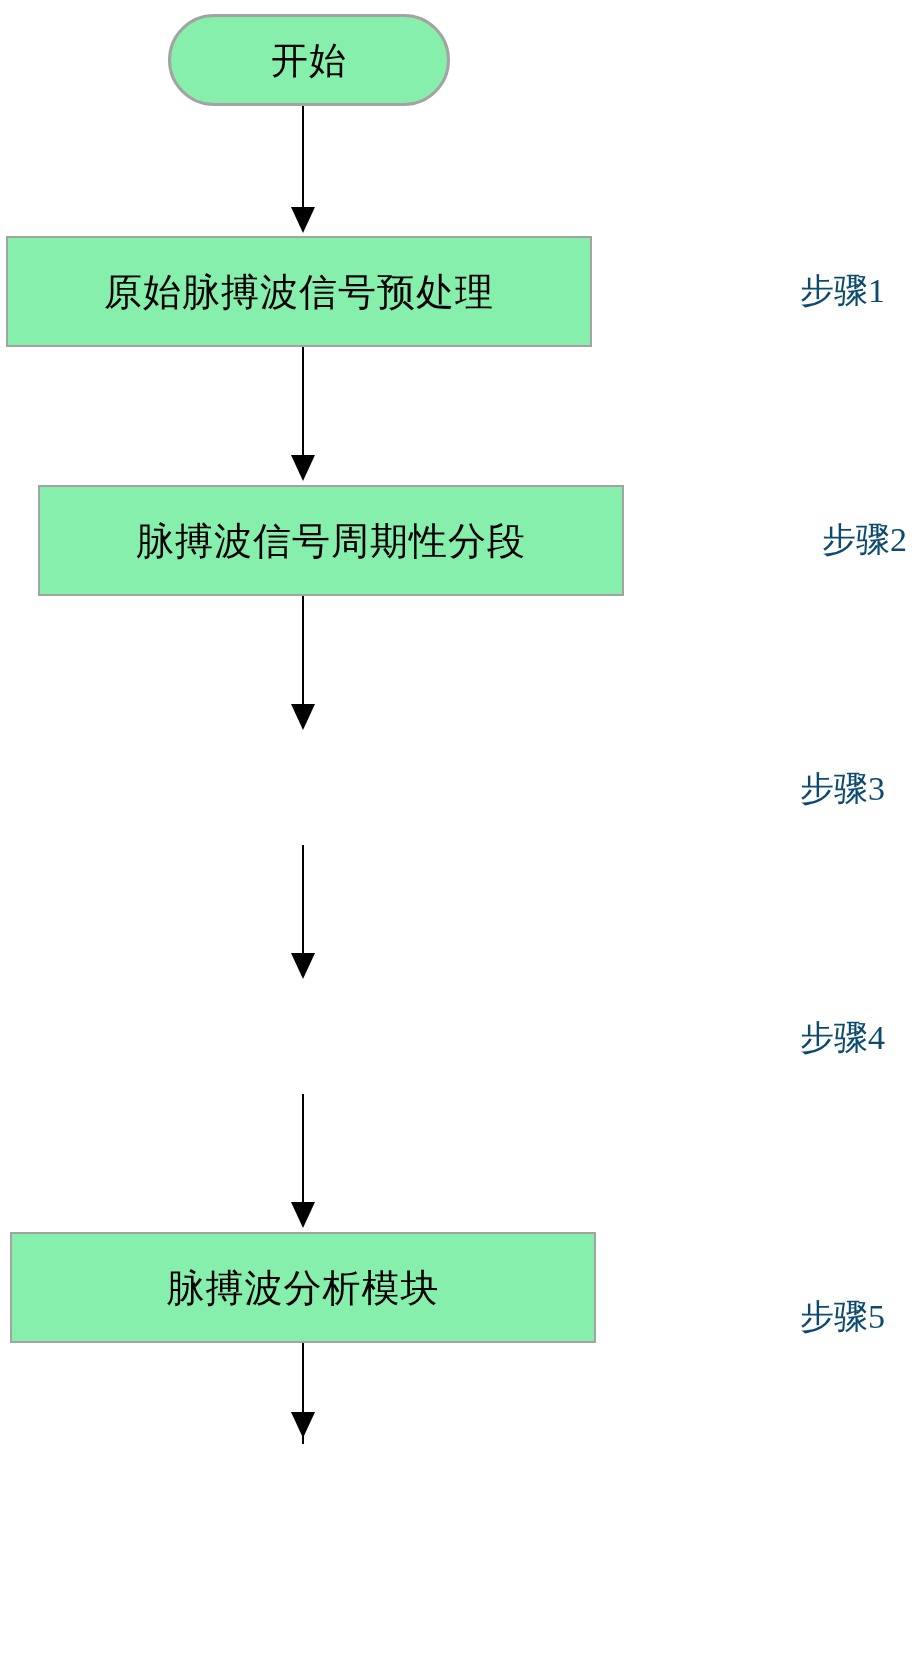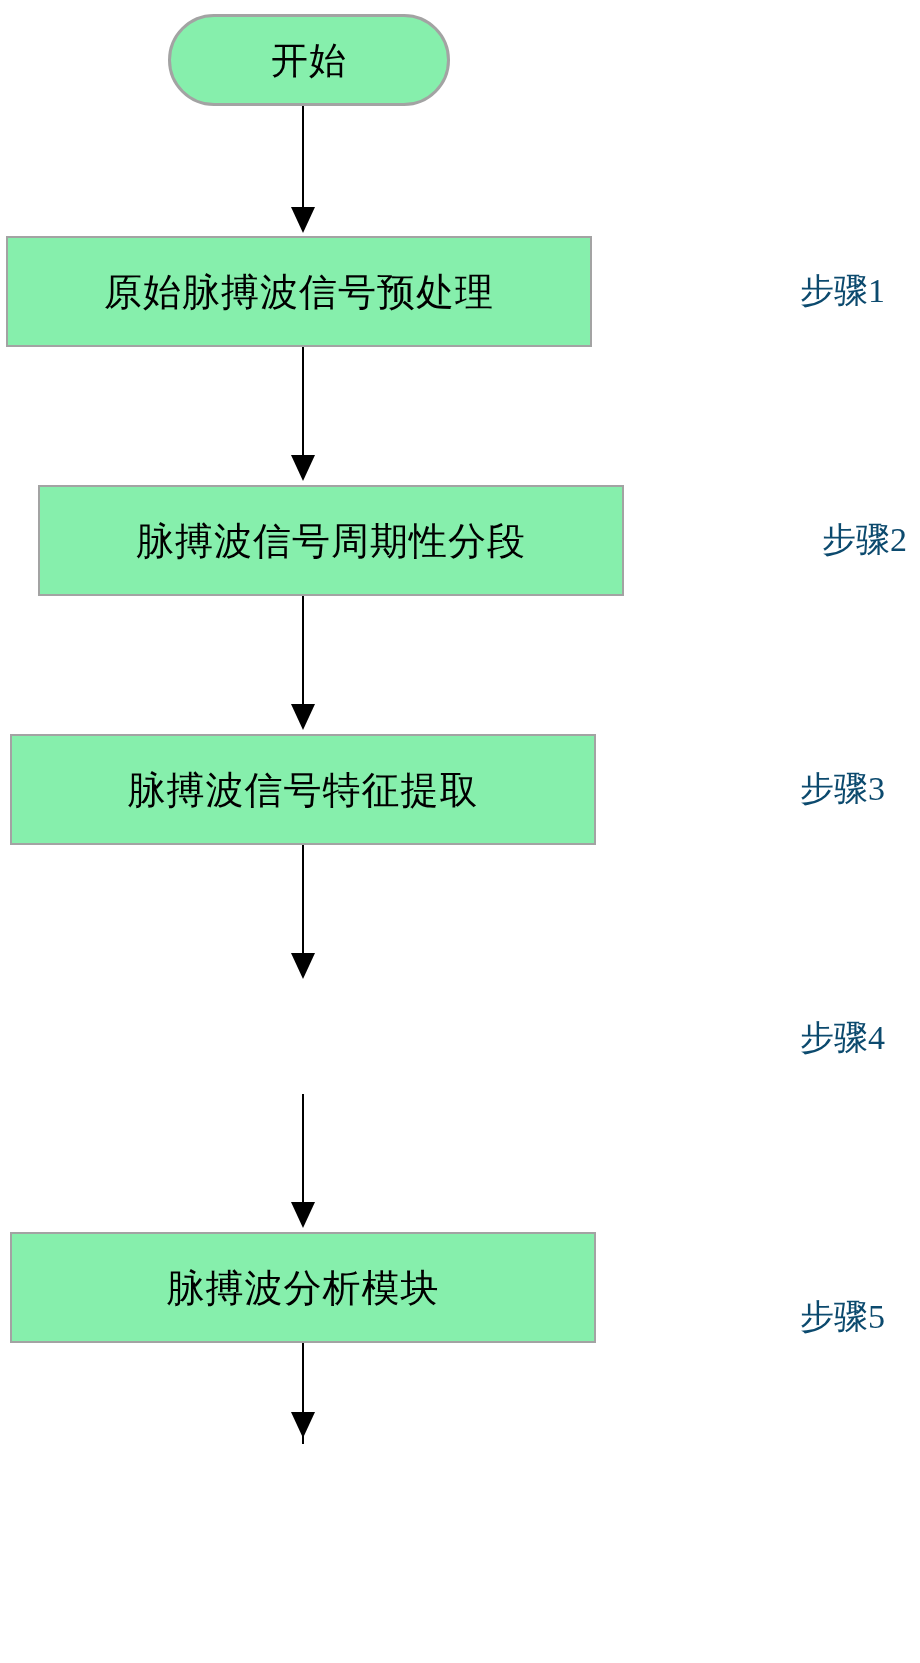--- a/index.html
+++ b/index.html
@@ -91,23 +91,20 @@
   <div class="arrowhead" style="left:291px; top:455px;"></div>
 
   <div class="node process" style="left:10px; top:485px; width:586px; height:111px;margin-left:28px;">
     <span class="node-label">脉搏波信号周期性分段</span>
   </div>
   <div class="step-label" style="left:800px; top:523px;margin-left:22px;">步骤2</div>
 
   <div class="connector" style="left:302px; top:596px; height:111px;"></div>
   <div class="arrowhead" style="left:291px; top:704px;"></div>
 
-  <div class="node process" style="left:10px; top:734px; width:586px; height:111px;">
-    <span class="node-label">脉搏波信号特征提取</span>
-  </div>
   <div class="step-label" style="left:800px; top:772px;">步骤3</div>
 
   <div class="connector" style="left:302px; top:845px; height:111px;"></div>
   <div class="arrowhead" style="left:291px; top:953px;"></div>
 
   <div class="step-label" style="left:800px; top:1021px;">步骤4</div>
 
   <div class="connector" style="left:302px; top:1094px; height:111px;"></div>
   <div class="arrowhead" style="left:291px; top:1202px;"></div>
 

